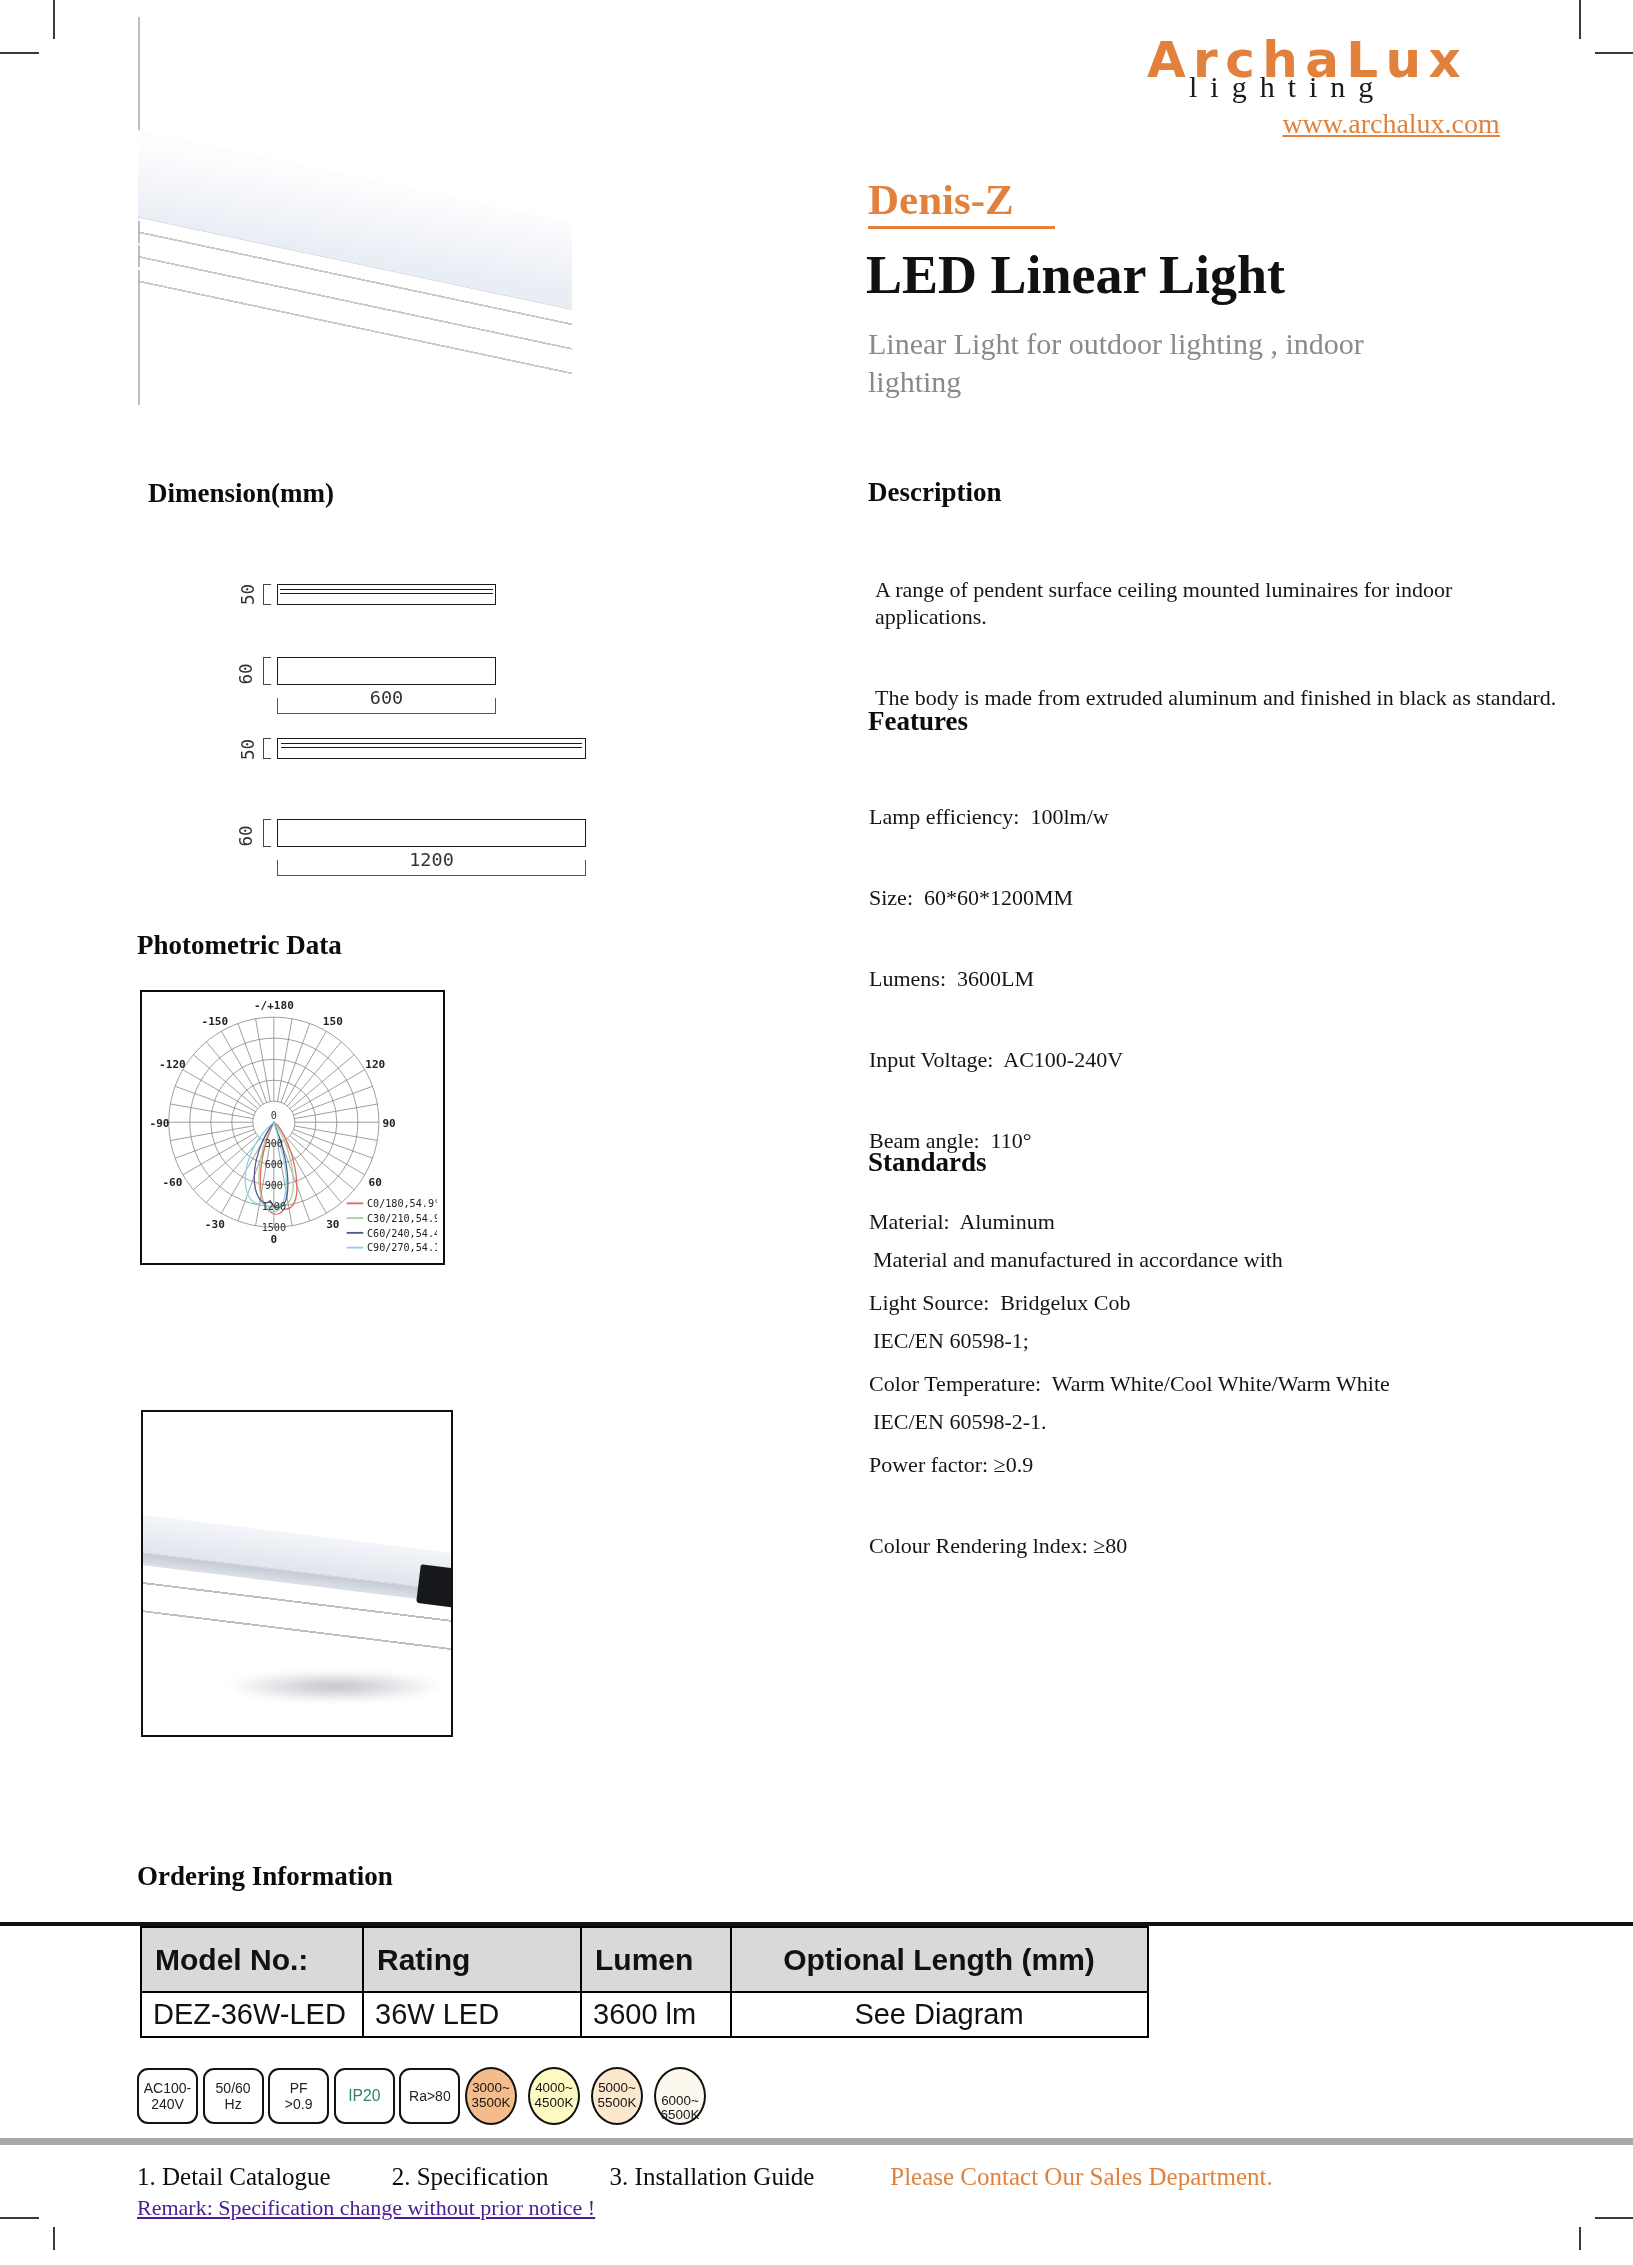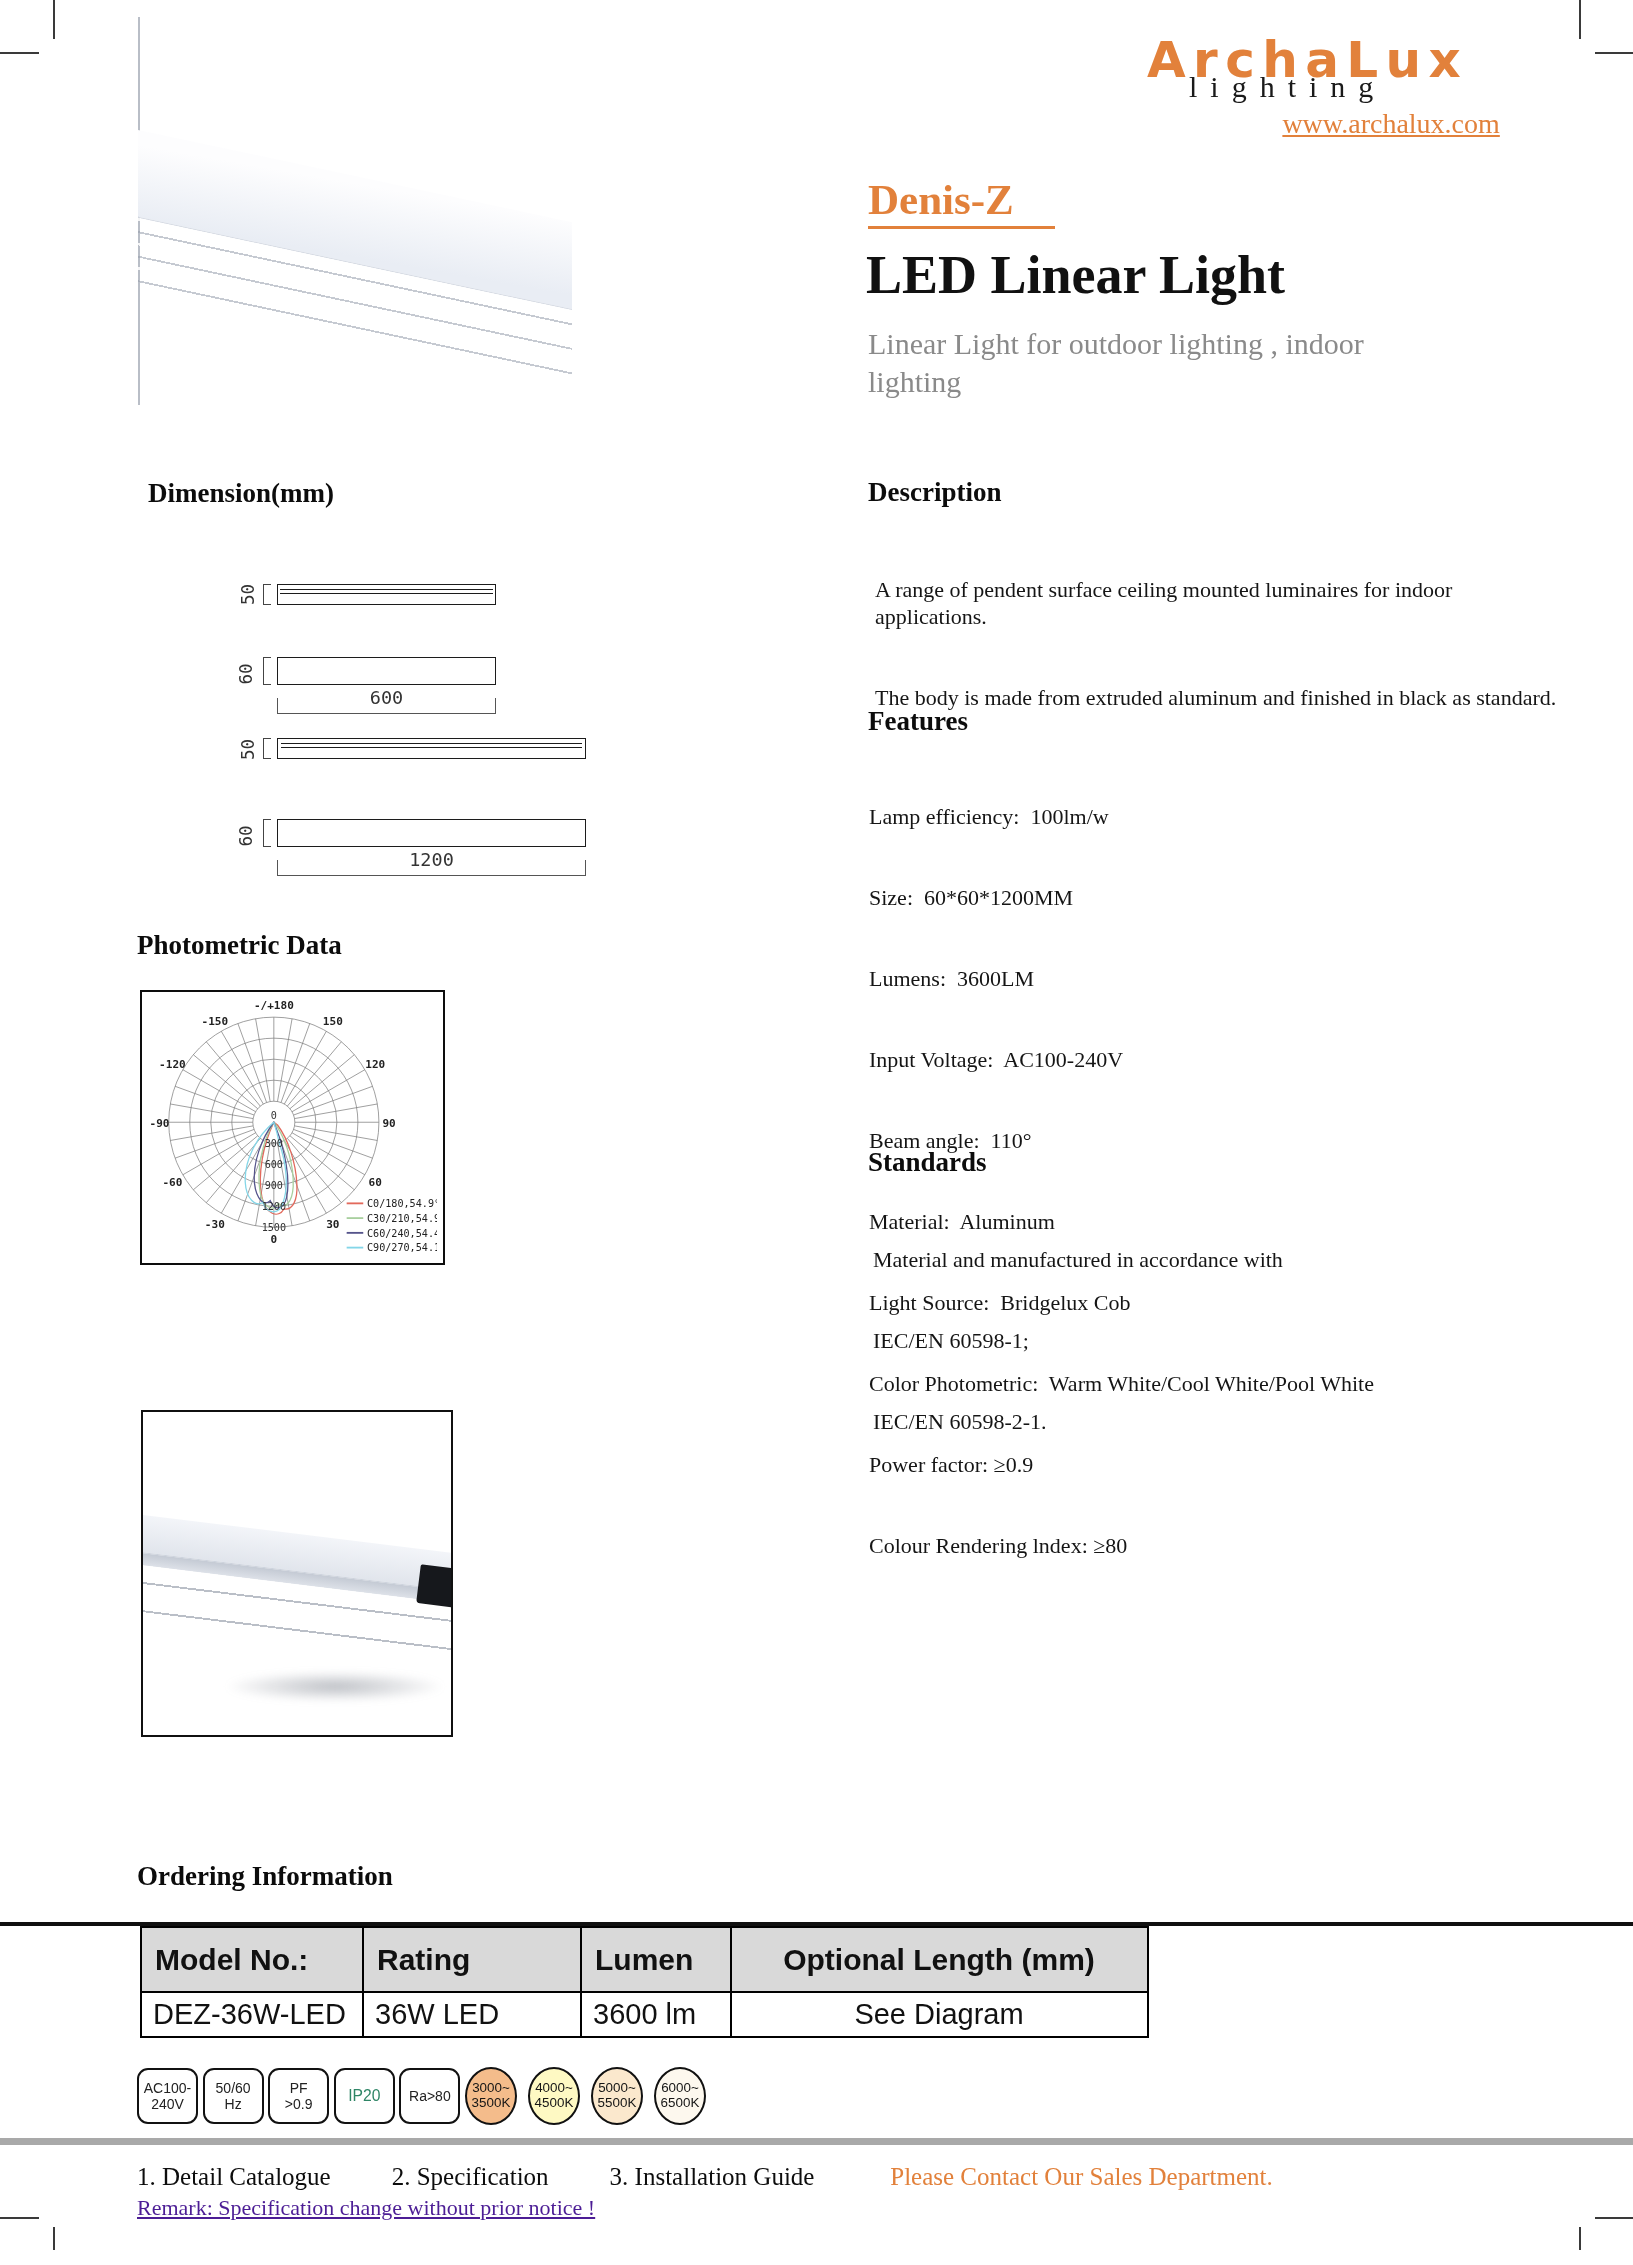--- a/index.html
+++ b/index.html
@@ -162,21 +162,21 @@
 
   <div class="h2" style="left:868px;top:706px;">Features</div>
   <div class="abs bodytext" style="left:869px;top:749px;width:683px;">
     <div>Lamp efficiency:  100lm/w</div>
     <div>Size:  60*60*1200MM</div>
     <div>Lumens:  3600LM</div>
     <div>Input Voltage:  AC100-240V</div>
     <div>Beam angle:  110°</div>
     <div>Material:  Aluminum</div>
     <div>Light Source:  Bridgelux Cob</div>
-    <div>Color Photometric:  Warm White/Cool White/Pool White</div>
+    <div>Color Temperature:  Warm White/Cool White/Warm White</div>
     <div>Power factor: ≥0.9</div>
     <div>Colour Rendering lndex: ≥80</div>
   </div>
 
   <div class="h2" style="left:137px;top:930px;">Photometric Data</div>
   <div class="polarbox">
     <svg id="polar" width="295" height="266" viewBox="0 0 320 288">
       <g id="grid" stroke="#7d7d7d" stroke-width="0.8" fill="none">
           <circle cx="143" cy="141" r="22.8"></circle>
           <circle cx="143" cy="141" r="45.6"></circle>
@@ -327,21 +327,21 @@
       <span>3500K</span>
     </div>
     <div class="bcirc" style="background: #fef9c3;">
       <span>4000~</span>
       <span>4500K</span>
     </div>
     <div class="bcirc" style="background: rgb(251, 232, 205);">
       <span>5000~</span>
       <span>5500K</span>
     </div>
-    <div class="bcirc" style="background: rgb(253, 248, 238);">
+    <div class="bcirc" style="background: rgb(253, 248, 238); justify-content: flex-end;">
       <span>6000~</span>
       <span>6500K</span>
     </div>
   </div>
 
   <div class="rule-gray"></div>
 
   <div class="footer">
     <span>1. Detail Catalogue</span>
     <span>2. Specification</span>

